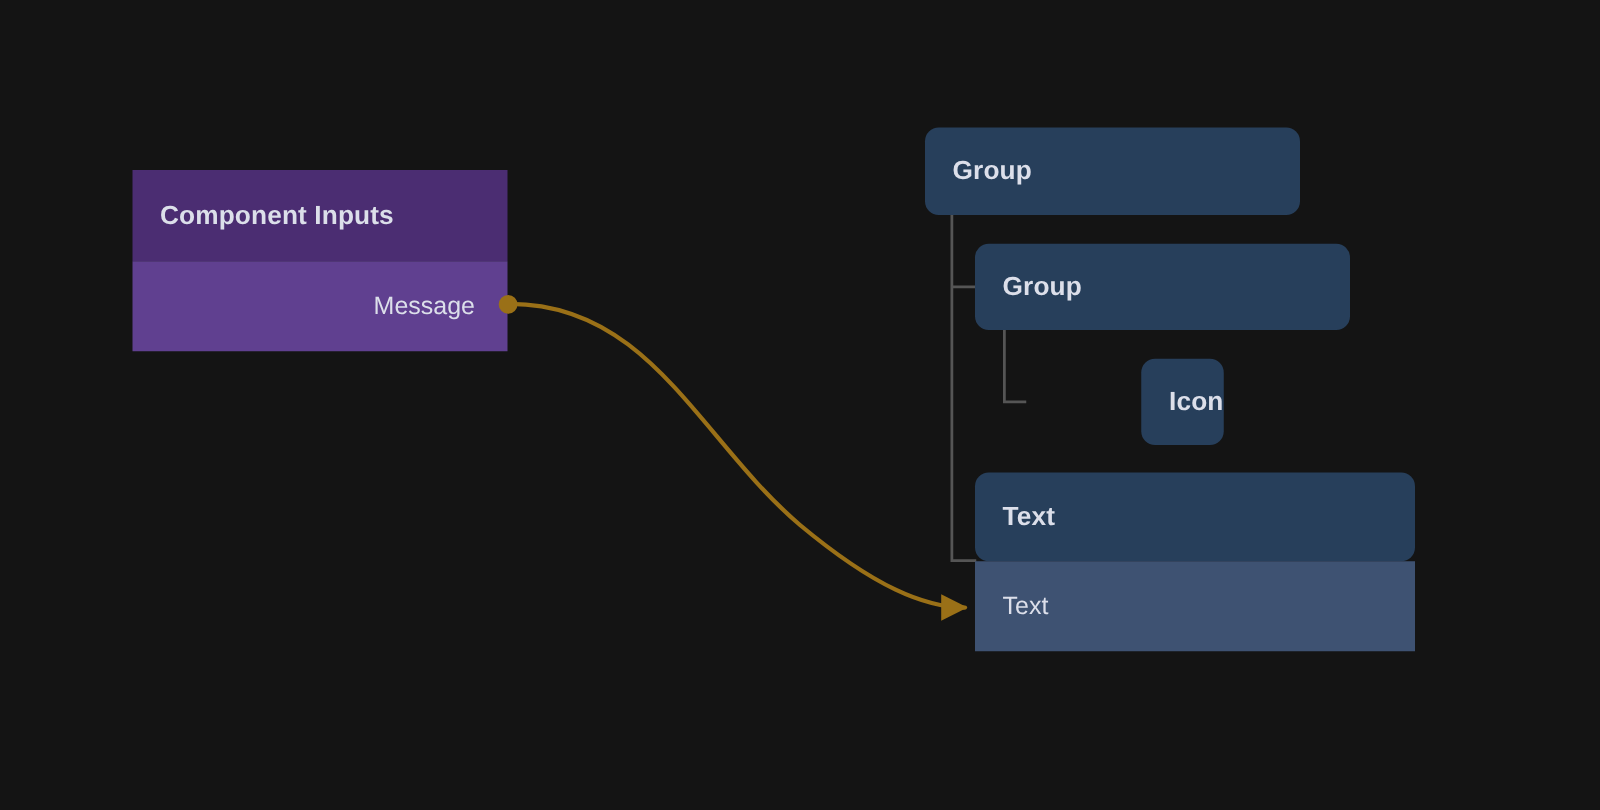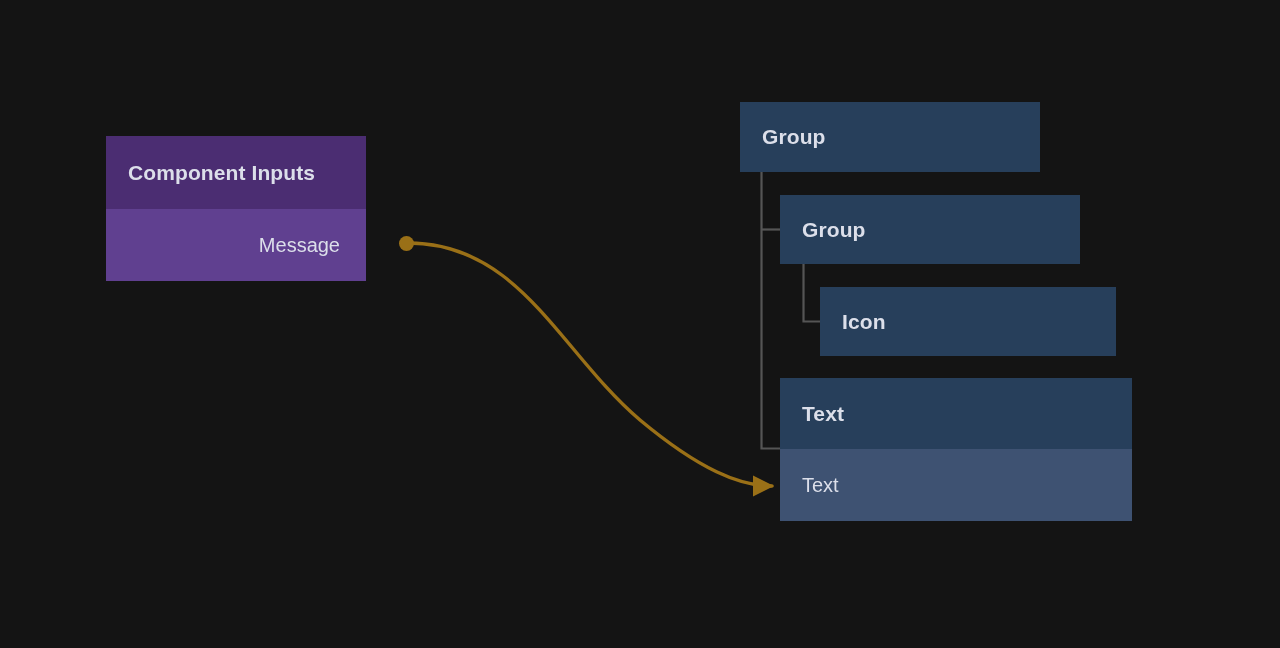--- a/index.html
+++ b/index.html
@@ -67,20 +67,21 @@
   }
   .node-purple .node-row {
     background: #604090;
     justify-content: flex-end;
     padding: 0 26px 0 0;
   }
 
   
   .node-blue .node-header {
     background: #273f5b;
+    border-radius: 11px;
   }
   .node-blue .node-row {
     background: #3e5272;
     justify-content: flex-start;
     padding: 0 0 0 22px;
   }
 
   
   .port-dot {
     position: absolute;
@@ -98,35 +99,35 @@
 
   <svg class="edge-layer tree-layer" viewBox="0 0 1280 648" width="1280" height="648">
 
     <path d="M 761.5 172 L 761.5 448.5 L 781 448.5" fill="none" stroke="#555555" stroke-width="2.2"></path>
 
     <path d="M 761.5 229.5 L 781 229.5" fill="none" stroke="#555555" stroke-width="2.2"></path>
 
     <path d="M 803.5 264 L 803.5 321.5 L 821 321.5" fill="none" stroke="#555555" stroke-width="2.2"></path>
   </svg>
 
-  <div class="node node-purple" style="left:106px; top:136px; width:260px;">
+  <div class="node node-purple" style="left:106px; top:136px; width:300px;">
     <div class="node-header" style="height:73px;">Component Inputs</div>
     <div class="node-row" style="height:72px;">Message</div>
   </div>
   <div class="port-dot" style="left:399px; top:236px;"></div>
 
   <div class="node node-blue" style="left:740px; top:102px; width:300px;">
     <div class="node-header" style="height:70px;">Group</div>
   </div>
 
   <div class="node node-blue" style="left:780px; top:195px; width:300px;">
     <div class="node-header" style="height:69px;">Group</div>
   </div>
 
-  <div class="node node-blue" style="left:820px; top:287px; width:296px;">
+  <div class="node node-blue" style="left:820px; top:287px; width:252px;align-items:center;">
     <div class="node-header" style="height:69px;">Icon</div>
   </div>
 
   <div class="node node-blue" style="left:780px; top:378px; width:352px;">
     <div class="node-header" style="height:71px;">Text</div>
     <div class="node-row" style="height:72px;">Text</div>
   </div>
 
   <svg class="edge-layer wire-layer" viewBox="0 0 1280 648" width="1280" height="648">
     <defs>

